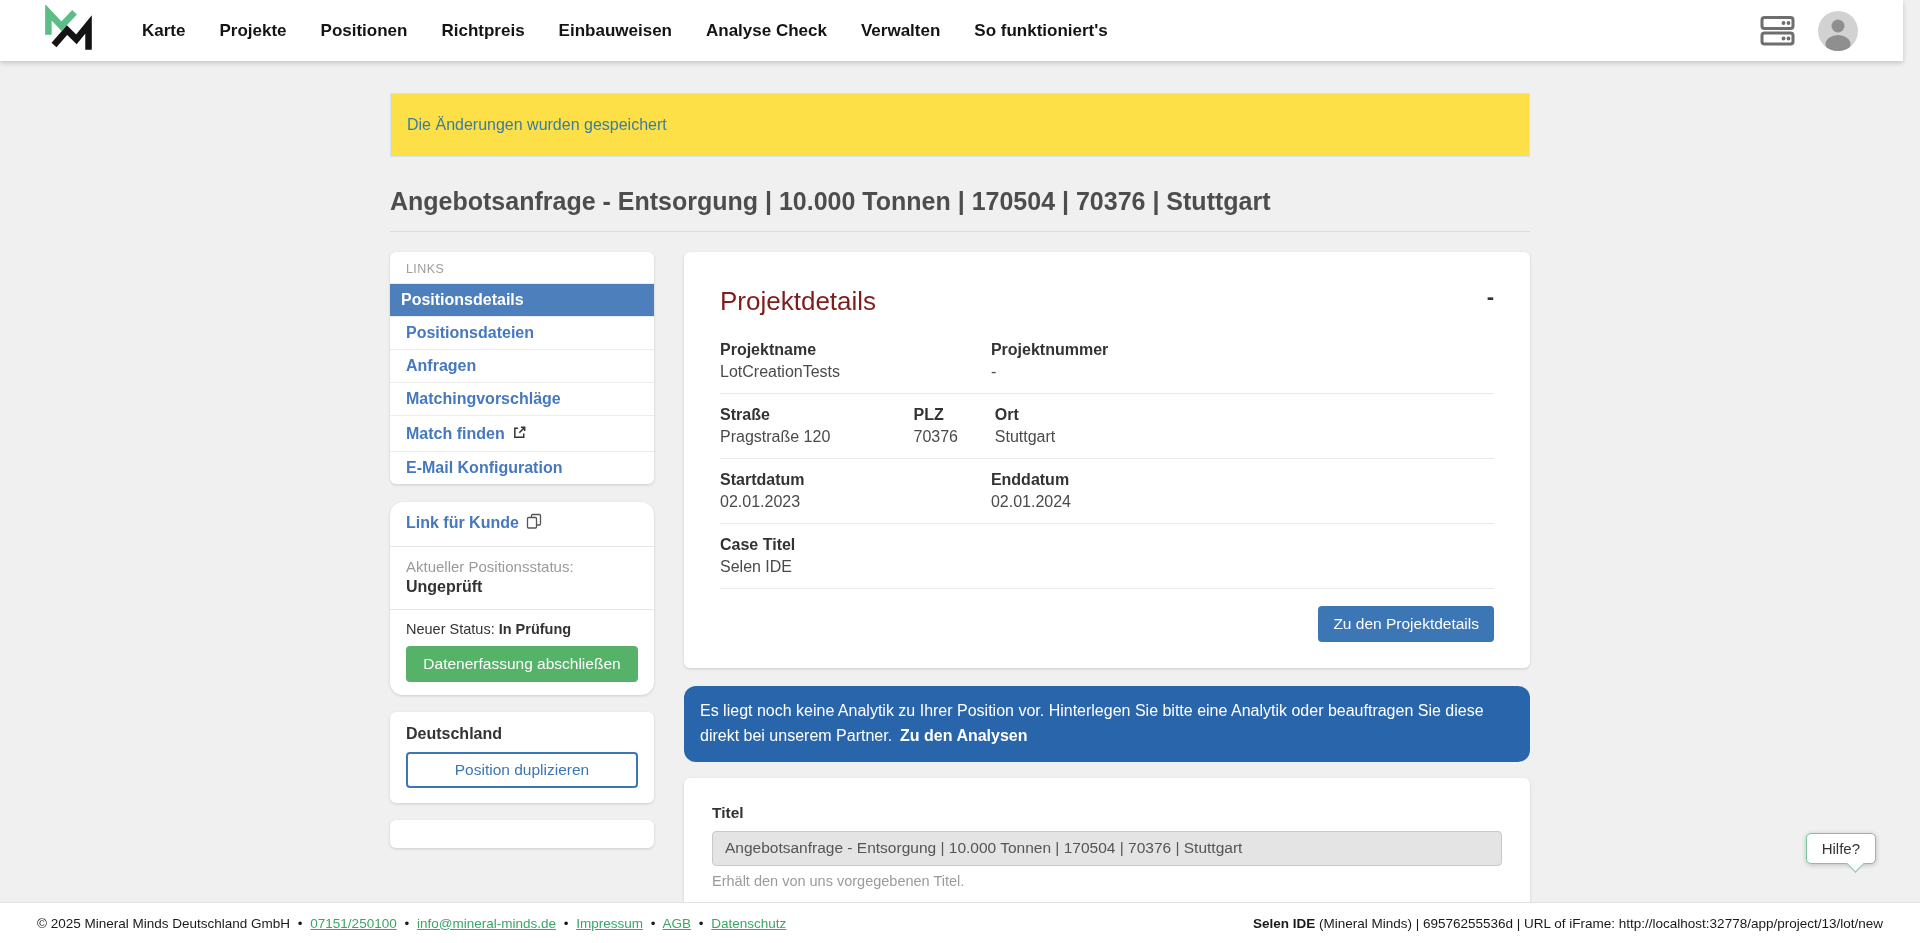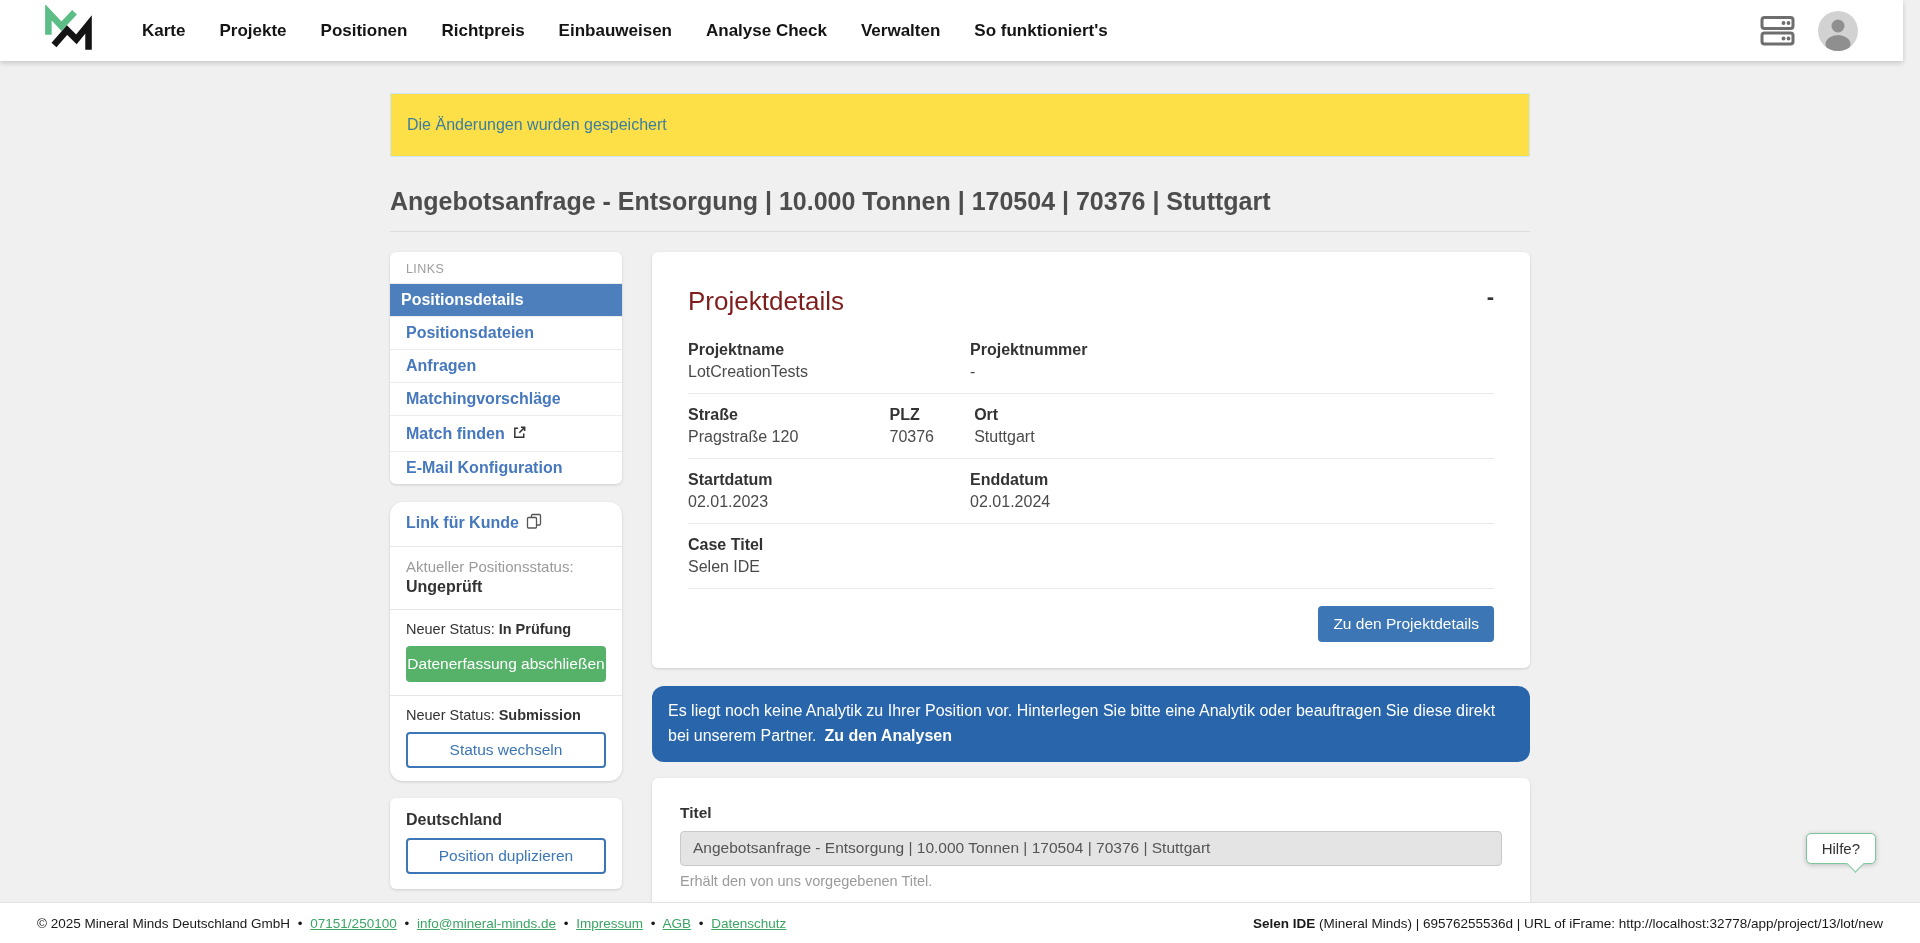--- a/index.html
+++ b/index.html
@@ -18,21 +18,21 @@
   
   .page { position:absolute; top:61px; left:0; right:0; bottom:41px; background:#f0f0f0; overflow:hidden; }
   .container { width:1140px; margin:0 auto; padding-top:32px; }
 
   .alert { background:#fde047; border:1px solid #cde6f2; border-radius:0; padding:22px 16px;
            color:#3c7d9f; font-size:16px; }
   h1.page-title { margin-top:30px; font-size:25px; font-weight:700; color:#4d4d4d;
                   padding-bottom:15px; border-bottom:1px solid #dcdcdc; margin-bottom:20px; }
 
   .row { display:flex; gap:30px; align-items:flex-start; }
-  .col-left { width:232px; flex:none; }
+  .col-left { width:264px; flex:none; }
   .col-right { flex:1; min-width:0; }
 
   .card { background:#fff; border-radius:6px; box-shadow:0 1px 3px rgba(0,0,0,.15); overflow:hidden; }
 
   
   .links-header { padding:10px 16px 7px; font-size:12.5px; color:#9e9e9e; letter-spacing:.4px; }
   .link-item { padding:7px 16px; font-size:16px; font-weight:600; color:#4678bd; border-top:1px solid #ececec;
                cursor:pointer; display:flex; align-items:center; gap:7px; }
   .link-item.active { background:#4d7fbc; color:#fff;padding-left:11px; }
   .ext-icon { margin-top:2px; }
@@ -185,26 +185,20 @@
           <div class="section">
             <div class="muted">Aktueller Positionsstatus:</div>
             <div class="bold-val">Ungeprüft</div>
           </div>
           <div class="section">
             <div class="status-line">
               <span>Neuer Status: </span><b>In Prüfung</b>
             </div>
             <button class="btn btn-green">Datenerfassung abschließen</button>
           </div>
-          <div class="section">
-            <div class="status-line">
-              <span>Neuer Status: </span><b>Submission</b>
-            </div>
-            <button class="btn btn-outline-blue">Status wechseln</button>
-          </div>
         </div>
 
         <div class="card small-card">
           <div class="card-heading">Deutschland</div>
           <button class="btn btn-outline-blue">Position duplizieren</button>
         </div>
 
         <div class="card small-card">
           
           

